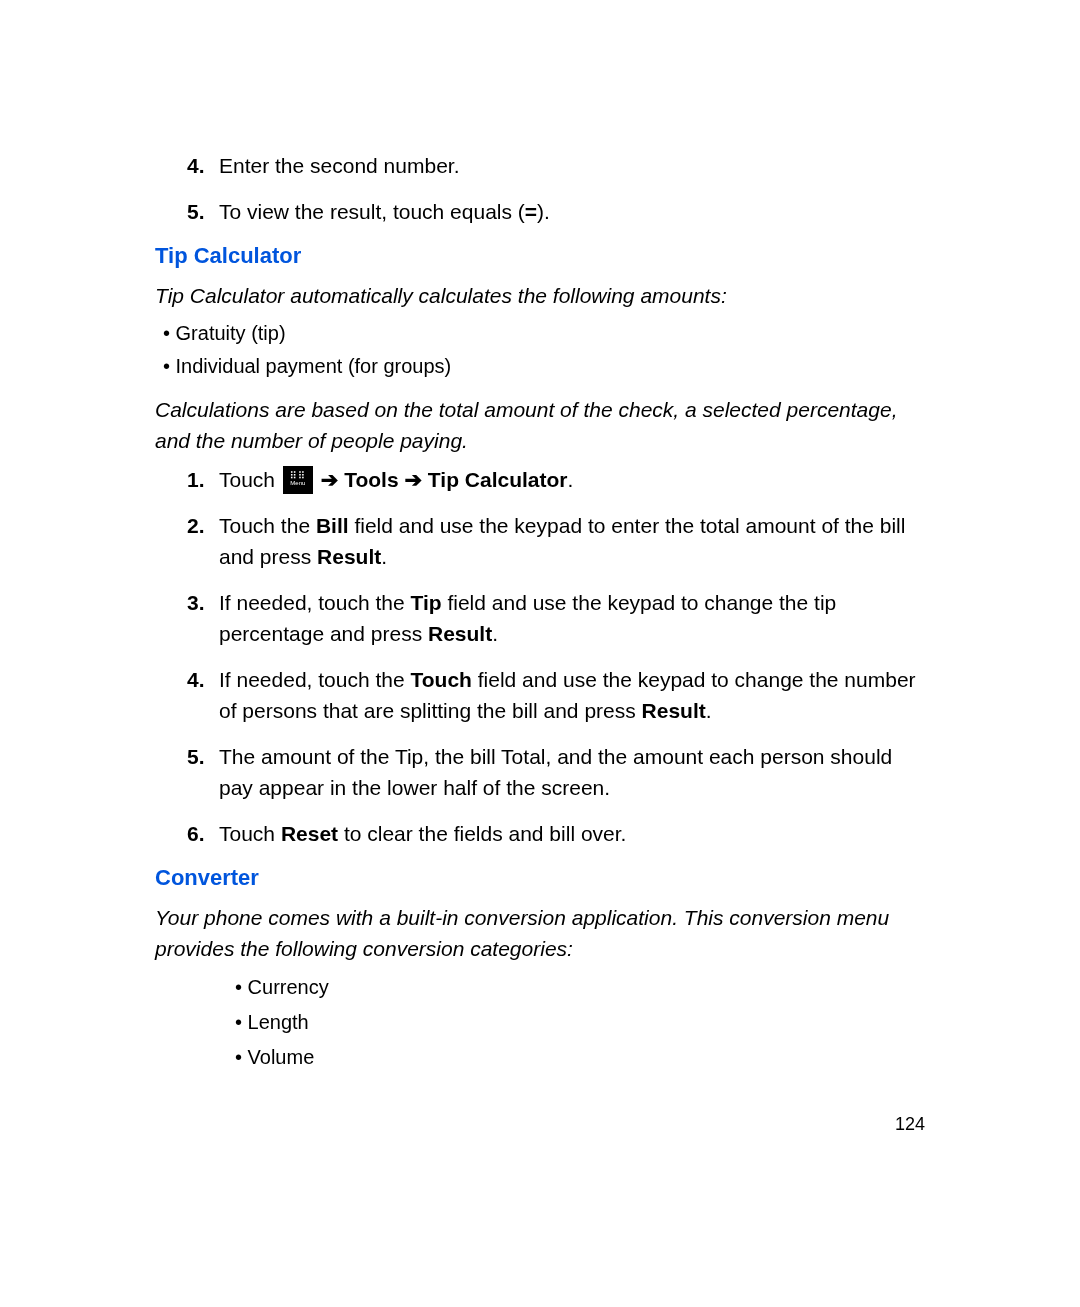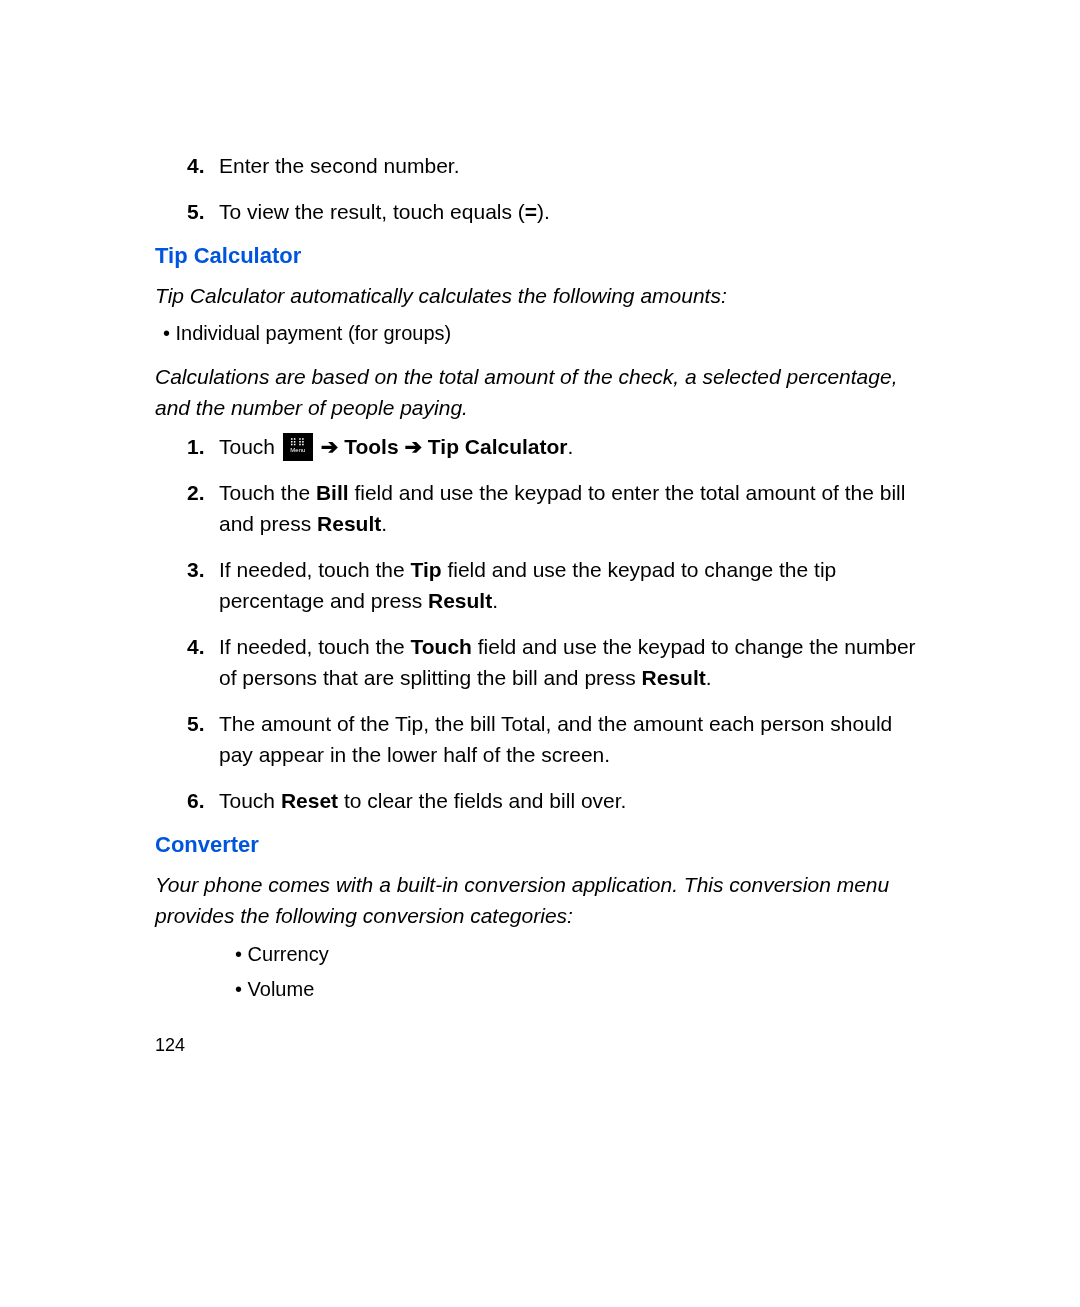--- a/index.html
+++ b/index.html
@@ -96,21 +96,22 @@
       margin-bottom: 1px;
     }
     .menu-icon .label {
       font-size: 6px;
     }
     b {
       font-weight: bold;
     }
     .page-num {
       font-size: 18px;
-      margin-top: 30px;
+      margin-top: 41px;
+      text-align: right;
     }
     .arrow {
       font-weight: bold;
     }
   </style>
 </head>
 <body>
 
 <ol class="numbered-list">
   <li>
@@ -121,20 +122,21 @@
     <span class="num">5.</span>
     <span class="content"><span>To view the result, touch equals (</span><b>=</b><span>).</span></span>
   </li>
 </ol>
 
 <h2 class="section-heading">Tip Calculator</h2>
 
 <p class="body-text">Tip Calculator automatically calculates the following amounts:</p>
 
 <ul class="bullet-list">
+  <li>Gratuity (tip)</li>
   <li>Individual payment (for groups)</li>
 </ul>
 
 <p class="body-text">Calculations are based on the total amount of the check, a selected percentage, and the number of people paying.</p>
 
 <ol class="numbered-list">
   <li>
     <span class="num">1.</span>
     <span class="content"><span>Touch </span><span class="menu-icon">
           <span class="dots">⠿⠿</span>
@@ -162,16 +164,17 @@
     <span class="content"><span>Touch </span><b>Reset</b><span> to clear the fields and bill over.</span></span>
   </li>
 </ol>
 
 <h2 class="section-heading">Converter</h2>
 
 <p class="body-text">Your phone comes with a built-in conversion application. This conversion menu provides the following conversion categories:</p>
 
 <ul class="bullet-list-indented">
   <li>Currency</li>
+  <li>Length</li>
   <li>Volume</li>
 </ul>
 
 <p class="page-num">124</p>
 
 </body></html>

